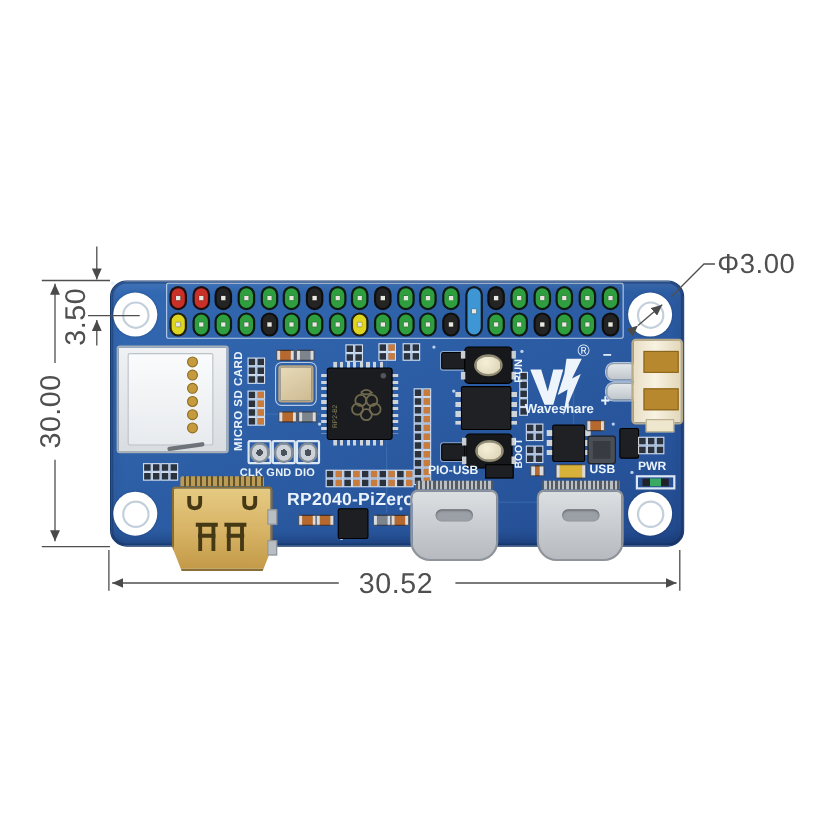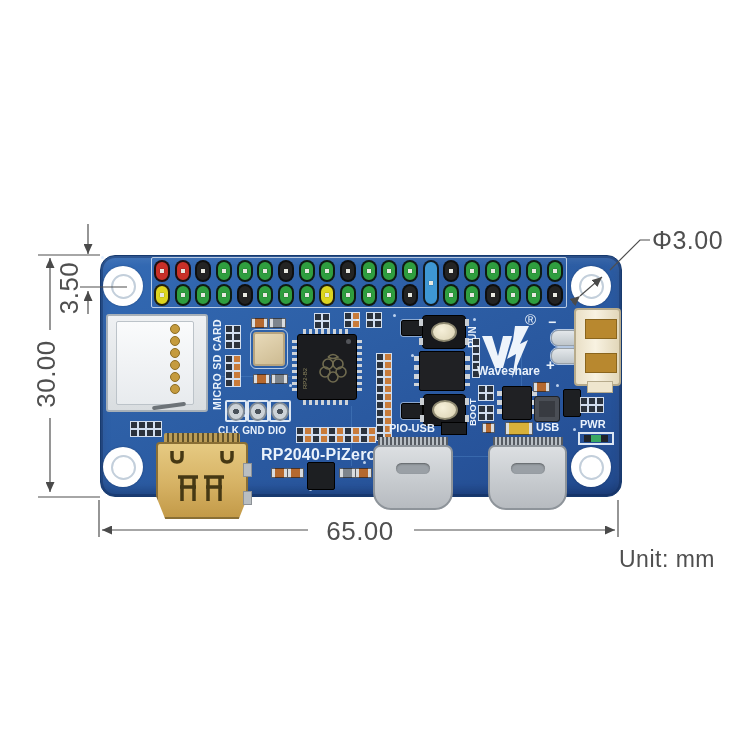--- a/index.html
+++ b/index.html
@@ -501,17 +501,16 @@
       <line x1="308" y1="530" x2="102" y2="530" marker-end="url(#arr)"></line>
       <line x1="414" y1="530" x2="615" y2="530" marker-end="url(#arr)"></line>
 
       <polyline points="650,240 640,240 610,270"></polyline>
       <line x1="580" y1="296" x2="602" y2="277" marker-start="url(#arr)" marker-end="url(#arr)"></line>
     </g>
   </svg>
 
   <div class="dim-text rot" style="left:69px;top:288px;">3.50</div>
   <div class="dim-text rot" style="left:46px;top:374px;">30.00</div>
-  <div class="dim-text ctr" style="left:360px;top:531px;">65.00</div>
+  <div class="dim-text ctr" style="left:360px;top:531px;">30.52</div>
   <div class="dim-text" style="left:652px;top:226px;font-size:25px;">Φ3.00</div>
-  <div class="dim-text" style="left:619px;top:546px;font-size:23px;">Unit: mm</div>
 
 </div>
 
 </body></html>

